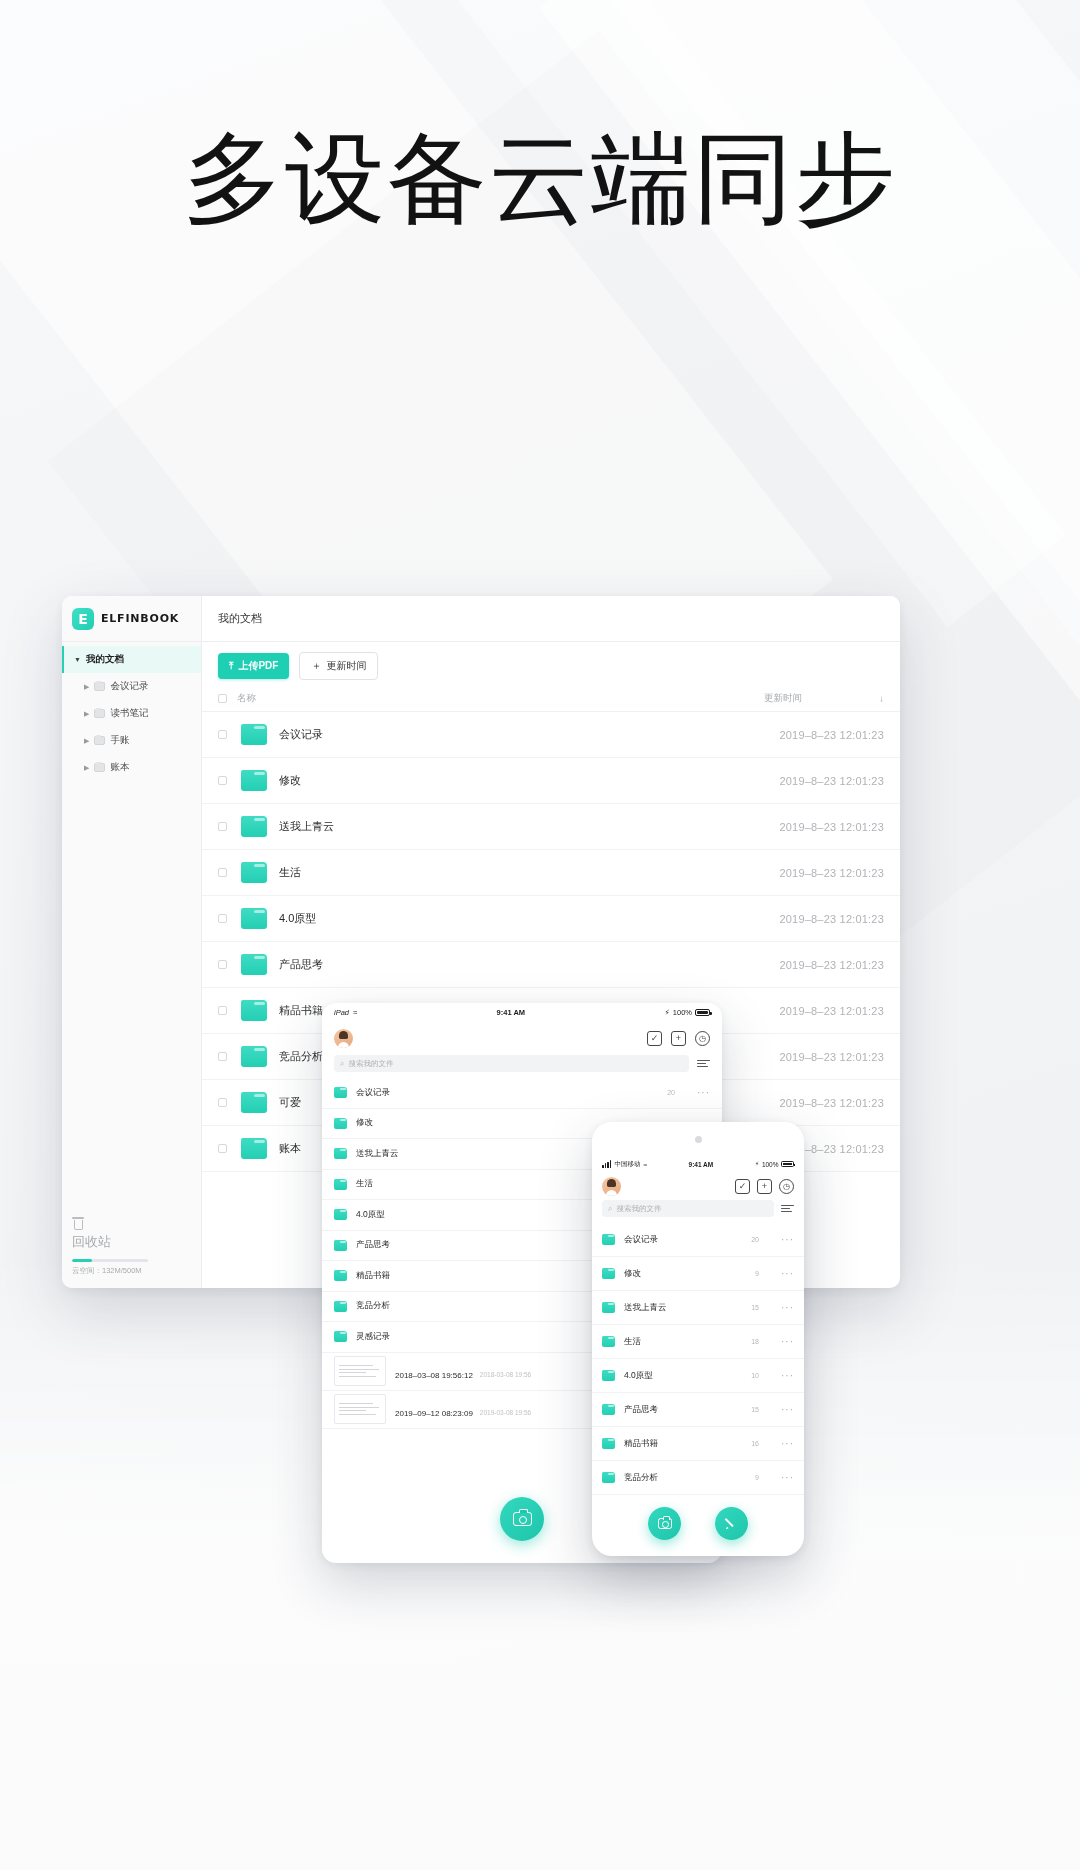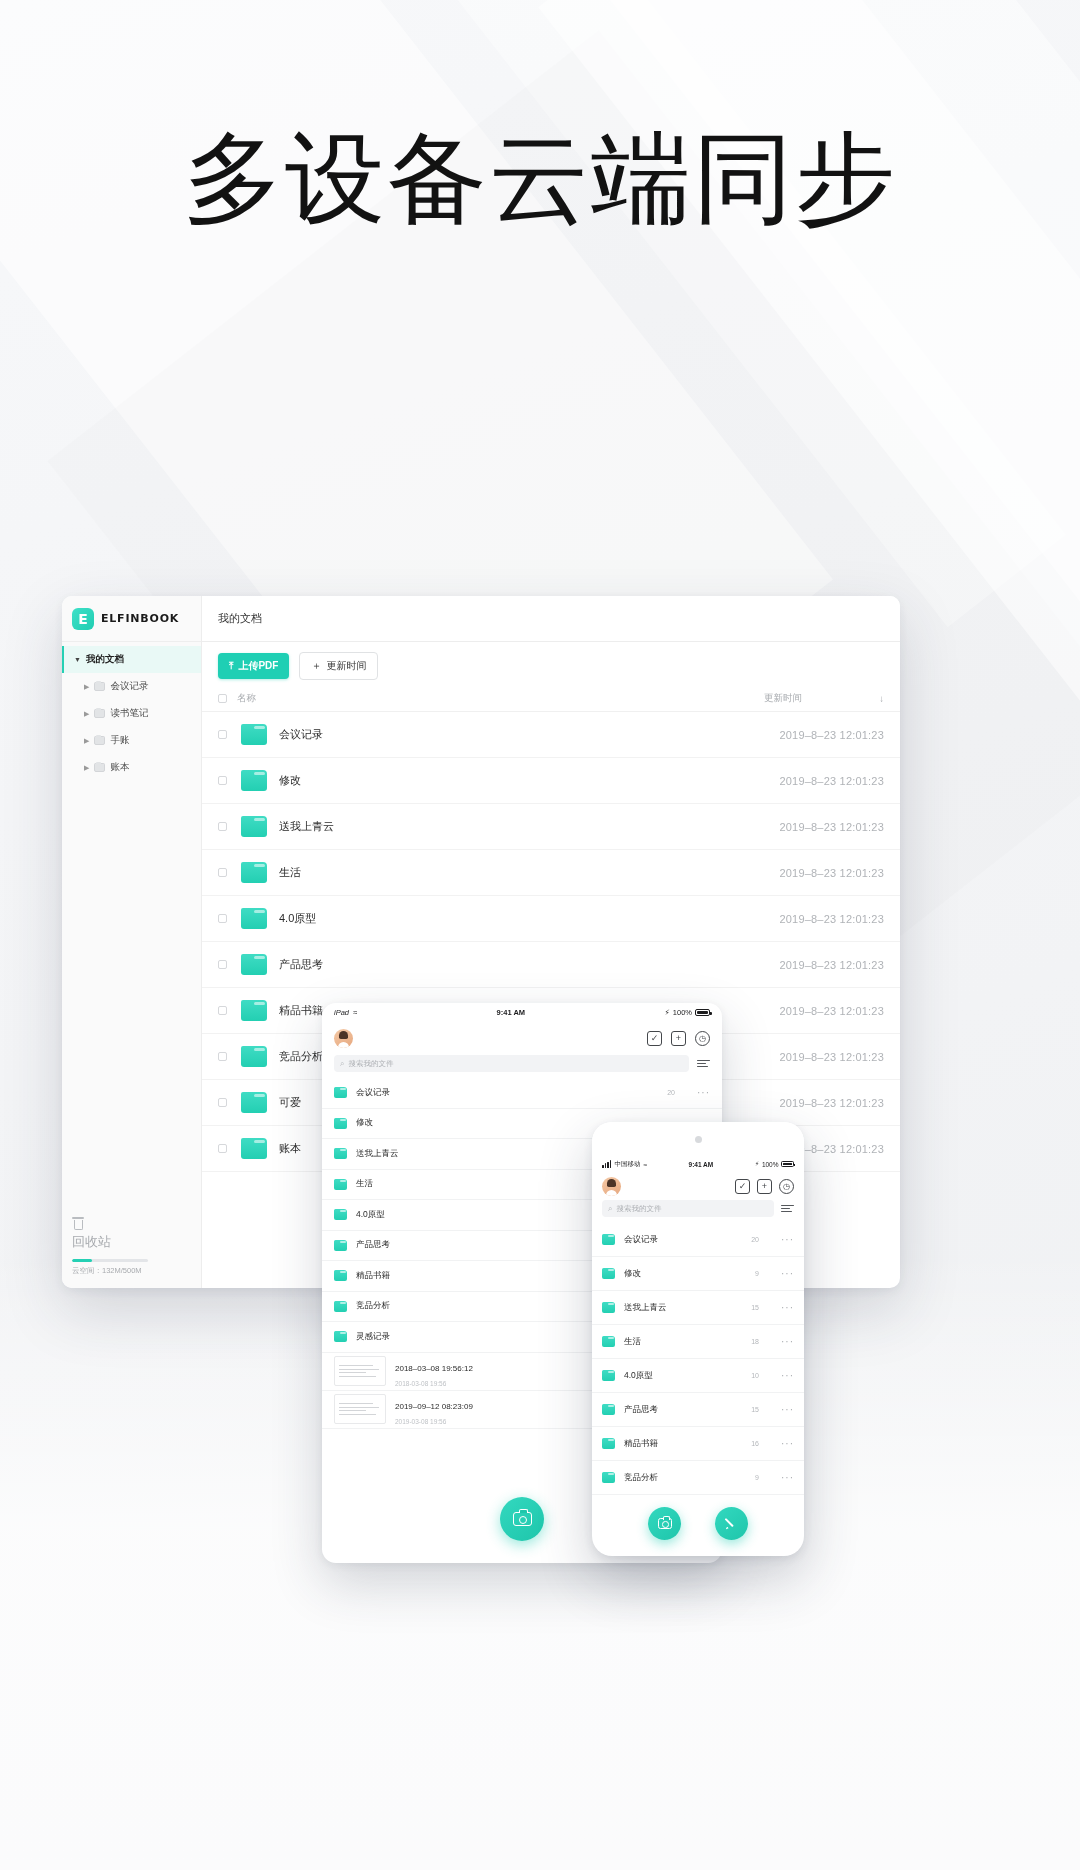--- a/index.html
+++ b/index.html
@@ -155,21 +155,21 @@
   .tb-count { font-size:7px; color:#b4b7bb; margin-right:22px; }
   .tb-dots { font-size:10px; color:#a8abaf; letter-spacing:1px; }
 
   .note-row { height:38px; display:flex; align-items:center; padding:0 12px; border-bottom:1px solid #f1f2f3; gap:9px; }
   .note-thumb { width:52px; height:30px; background:#fff; border:1px solid #e8e9eb; border-radius:2px; padding:3px 4px; display:flex; flex-direction:column; justify-content:center; gap:2.5px; flex:none; }
   .note-thumb i { display:block; height:1px; background:#d3d5d8; }
   .note-thumb i:nth-child(1){ width:80%; }
   .note-thumb i:nth-child(2){ width:95%; }
   .note-thumb i:nth-child(3){ width:65%; }
   .note-thumb i:nth-child(4){ width:88%; }
-  .note-meta { display:flex; flex-direction:column; gap:7px;margin-top:8px; }
+  .note-meta { display:flex; flex-direction:row; gap:7px;margin-top:8px; }
   .note-title { font-size:8px; color:#2b2b2b; }
   .note-sub { font-size:6.5px; color:#bfc2c6; }
 
   .fab {
     position:absolute; left:50%; transform:translateX(-50%); bottom:22px;
     width:44px; height:44px; border-radius:50%;
     background:linear-gradient(140deg,#33d8bf,#1ec6ab);
     box-shadow:0 4px 14px rgba(31,207,180,.45);
     display:flex; align-items:center; justify-content:center;
   }

